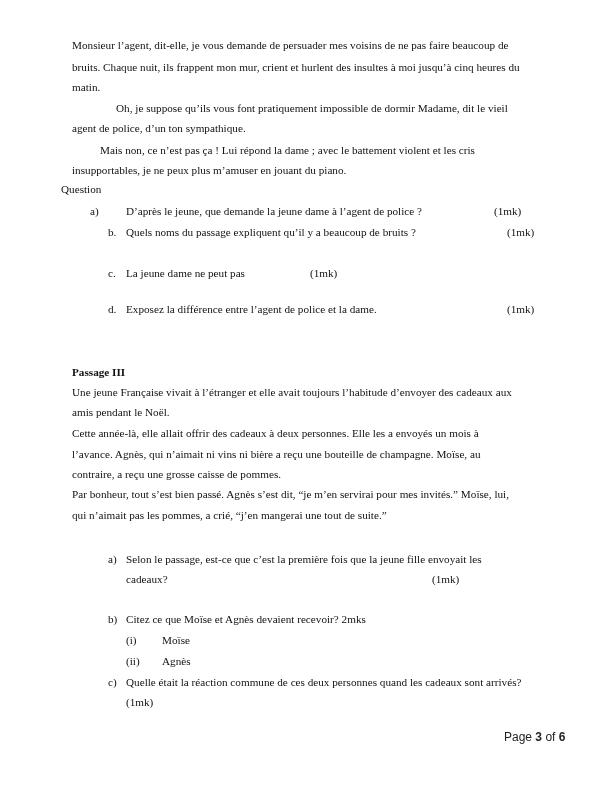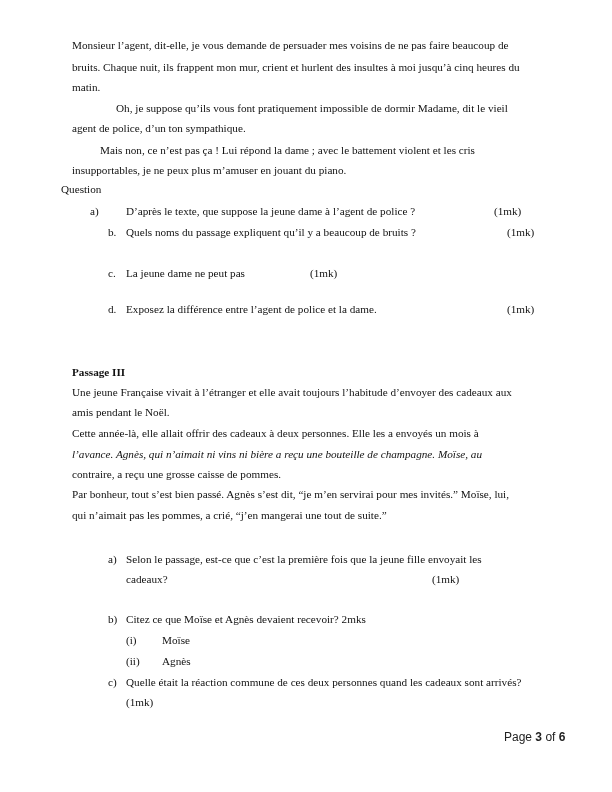--- a/index.html
+++ b/index.html
@@ -40,21 +40,21 @@
   <div class="line" style="left:72px; top:121px;">agent de police, d’un ton sympathique.</div>
   <div class="line" style="left:100px; top:143px;">Mais non, ce n’est pas ça ! Lui répond la dame ; avec le battement violent et les cris</div>
   <div class="line" style="left:72px; top:163px;">insupportables, je ne peux plus m’amuser en jouant du piano.</div>
 </div>
 
 <div class="line" style="left:61px; top:182px;">Question</div>
 
 <div>
   <div>
     <div class="line" style="left:90px; top:204px;">a)</div>
-    <div class="line" style="left:126px; top:204px;">D’après le texte, que suppose la jeune dame à l’agent de police ?</div>
+    <div class="line" style="left:126px; top:204px;">D’après le jeune, que demande la jeune dame à l’agent de police ?</div>
     <div class="line" style="left:494px; top:204px;">(1mk)</div>
   </div>
   <div>
     <div class="line" style="left:108px; top:225px;">b.</div>
     <div class="line" style="left:126px; top:225px;">Quels noms du passage expliquent qu’il y a beaucoup de bruits ?</div>
     <div class="line" style="left:507px; top:225px;">(1mk)</div>
   </div>
   <div>
     <div class="line" style="left:108px; top:266px;">c.</div>
     <div class="line" style="left:126px; top:266px;">La jeune dame ne peut pas</div>
@@ -66,21 +66,21 @@
     <div class="line" style="left:507px; top:302px;">(1mk)</div>
   </div>
 </div>
 
 <div class="line bold" style="left:72px; top:365px;text-align:center;">Passage III</div>
 
 <div>
   <div class="line" style="left:72px; top:385px;">Une jeune Française vivait à l’étranger et elle avait toujours l’habitude d’envoyer des cadeaux aux</div>
   <div class="line" style="left:72px; top:405px;">amis pendant le Noël.</div>
   <div class="line" style="left:72px; top:426px;">Cette année-là, elle allait offrir des cadeaux à deux personnes. Elle les a envoyés un mois à</div>
-  <div class="line" style="left:72px; top:447px;font-style:italic;">l’avance. Agnès, qui n’aimait ni vins ni bière a reçu une bouteille de champagne. Moïse, au</div>
+  <div class="line" style="left:72px; top:447px;">l’avance. Agnès, qui n’aimait ni vins ni bière a reçu une bouteille de champagne. Moïse, au</div>
   <div class="line" style="left:72px; top:467px;">contraire, a reçu une grosse caisse de pommes.</div>
   <div class="line" style="left:72px; top:487px;">Par bonheur, tout s’est bien passé. Agnès s’est dit, “je m’en servirai pour mes invités.” Moïse, lui,</div>
   <div class="line" style="left:72px; top:508px;">qui n’aimait pas les pommes, a crié, “j’en mangerai une tout de suite.”</div>
 </div>
 
 <div>
   <div>
     <div class="line" style="left:108px; top:552px;">a)</div>
     <div class="line" style="left:126px; top:552px;">Selon le passage, est-ce que c’est la première fois que la jeune fille envoyait les</div>
     <div class="line" style="left:126px; top:572px;">cadeaux?</div>

